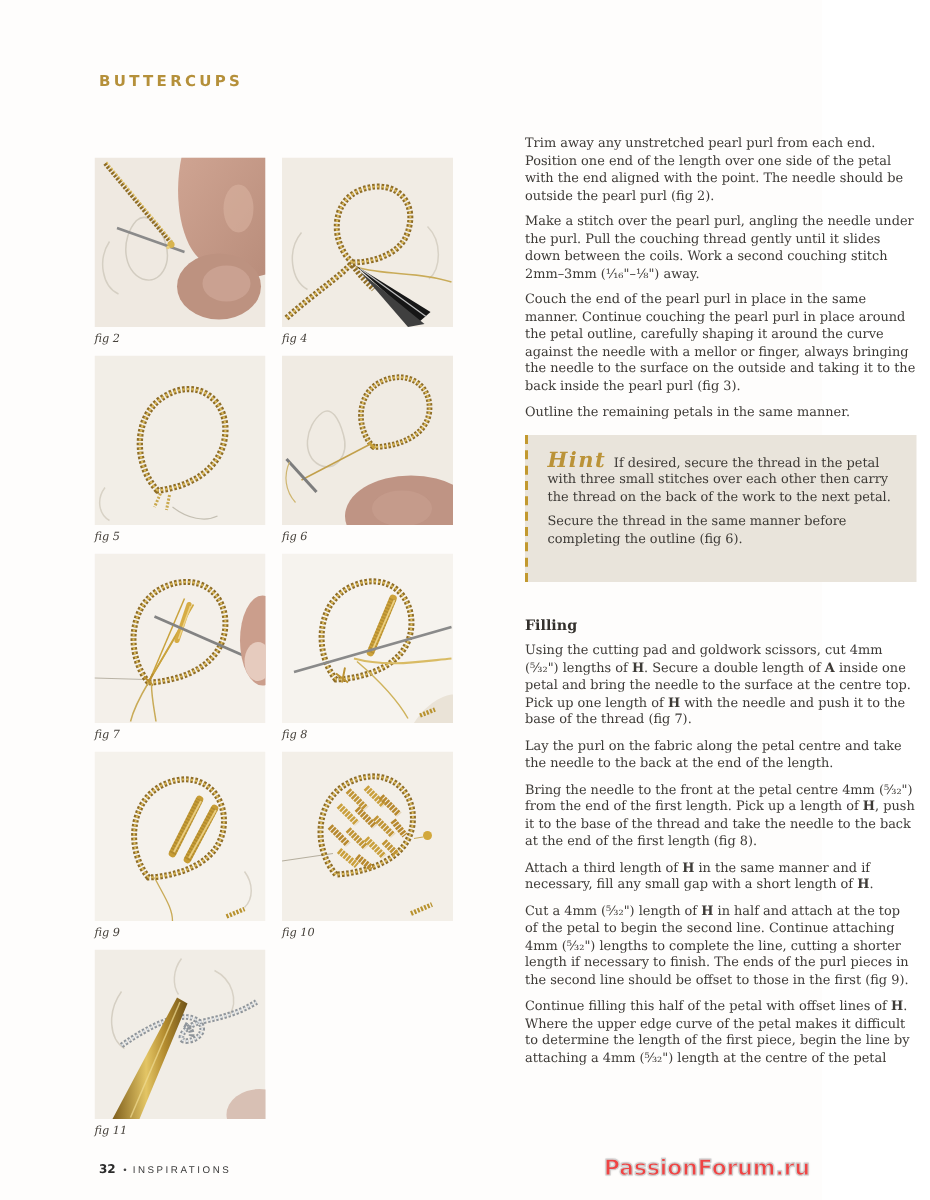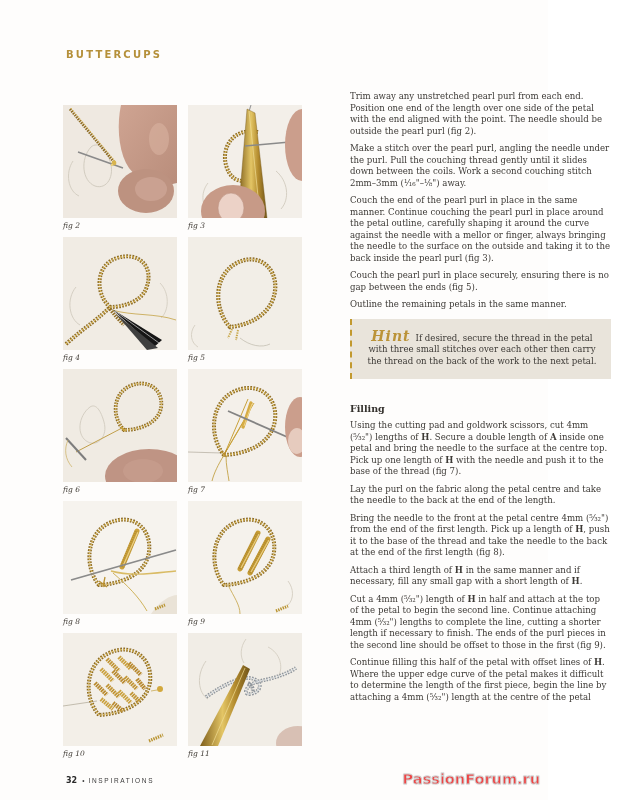--- a/index.html
+++ b/index.html
@@ -10,21 +10,21 @@
 
   .figures{position:absolute;left:63px;top:105px;width:239px;display:grid;grid-template-columns:114px 114px;column-gap:11px;}
   .fig{margin:0 16px 7px 0;}
   .ph{width:114px;height:113px;display:block;}
   .fig-label{font:italic 7.5px "DejaVu Serif",serif;color:#45403a;margin-top:3px;height:9px;}
 
   .text-col{position:absolute;left:318px;top:91px;width:261px;margin-left:32px;}
   .text-col p{margin:0 0 6px;font:8.6px/11.5px "DejaVu Serif",serif;color:#3d3a36;}
   .text-col p b{font-weight:bold;}
 
-  .hint-box{margin-top:8px;background:#e9e4db;border-left:2px dashed #c2992f;padding:9px 12px 12px 13px;text-align:center;}
+  .hint-box{margin-top:8px;background:#e9e4db;border-left:2px dashed #c2992f;padding:9px 12px 22px 13px;}
   .hint-box p{margin:0 0 5px;}
   .hint-box p:last-child{margin:0;}
   .hint-word{font:italic bold 14px "DejaVu Serif",serif;color:#bb9338;margin-right:5px;letter-spacing:1px;}
 
   .filling-heading{margin:24px 0 6px;font:bold 9.5px "DejaVu Serif",serif;color:#33302c;}
 
   .footer{position:absolute;left:66px;top:769px;color:#2b2b2b;}
   .pagenum{font:bold 8px "DejaVu Sans",sans-serif;}
   .bullet{font-size:6.5px;margin:0 4px 0 5px;color:#444;}
   .mag{font-size:6.5px;letter-spacing:1.7px;color:#3a3a3a;}
@@ -66,37 +66,20 @@
         <path d="M58,0 L114,0 L114,78 C94,84 72,76 63,58 C55,42 54,18 58,0 Z" fill="url(#skinGrad)"></path>
         <ellipse cx="96" cy="34" rx="10" ry="16" fill="#d8b2a0" opacity="0.6"></ellipse>
         <ellipse cx="83" cy="86" rx="28" ry="22" fill="#bd9280"></ellipse>
         <ellipse cx="88" cy="84" rx="16" ry="12" fill="#cda595" opacity="0.8"></ellipse>
         <circle cx="51" cy="58" r="2.4" fill="#d8b44e"></circle>
         <circle cx="49" cy="60" r="1.2" fill="#e8cf7f"></circle>
       </svg>
       <figcaption class="fig-label">fig 2</figcaption>
     </figure>
 
-    <figure class="fig">
-      <svg class="ph" viewBox="0 0 114 113">
-        <rect width="114" height="113" fill="#f3efe9"></rect>
-        <path d="M88,66 C100,76 102,94 93,104" fill="none" stroke="#d5cfc3" stroke-width="1"></path>
-        <path d="M20,78 C12,88 14,102 22,108" fill="none" stroke="#d8d2c6" stroke-width="1"></path>
-        <path d="M63,0 C58,12 62,22 69,28" fill="none" stroke="#9a9a9a" stroke-width="1.1"></path>
-        <path d="M70,27 C46,22 33,42 38,60 C41,72 50,78 57,75" fill="none" stroke="#8f6d26" stroke-width="4" stroke-dasharray="1.7 1.3"></path>
-        <path d="M70,27 C46,22 33,42 38,60 C41,72 50,78 57,75" fill="none" stroke="#d9b95c" stroke-width="1.3" stroke-dasharray="1.7 1.3"></path>
-        <polygon points="59,4 67,8 79,113 50,113" fill="url(#goldGrad)" stroke="#77591a" stroke-width="0.4"></polygon>
-        <line x1="61" y1="6" x2="72" y2="110" stroke="#f0dc94" stroke-width="1" opacity="0.7"></line>
-        <line x1="57" y1="41" x2="113" y2="36" stroke="#8a8a8a" stroke-width="1.5"></line>
-        <ellipse cx="114" cy="40" rx="17" ry="36" fill="#cb9e8c"></ellipse>
-        <ellipse cx="45" cy="106" rx="32" ry="26" fill="#c79a87"></ellipse>
-        <ellipse cx="43" cy="103" rx="13" ry="15" fill="#ecd2c7" stroke="#bc9281" stroke-width="0.6"></ellipse>
-      </svg>
-      <figcaption class="fig-label">fig 3</figcaption>
-    </figure>
 
     <figure class="fig">
       <svg class="ph" viewBox="0 0 114 113">
         <rect width="114" height="113" fill="#f1ece4"></rect>
         <path d="M13,50 C3,62 6,82 17,88" fill="none" stroke="#d5cfc3" stroke-width="1"></path>
         <path d="M97,46 C107,56 106,74 98,81" fill="none" stroke="#d8d2c6" stroke-width="1"></path>
         <path d="M3,107 C22,90 38,80 47,70" fill="none" stroke="#8f6d26" stroke-width="4" stroke-dasharray="1.7 1.3"></path>
         <path d="M3,107 C22,90 38,80 47,70" fill="none" stroke="#d9b95c" stroke-width="1.3" stroke-dasharray="1.7 1.3"></path>
         <path d="M47,70 C32,57 32,28 54,21 C76,14 92,30 83,52 C77,66 58,70 47,70" fill="none" stroke="#8f6d26" stroke-width="4" stroke-dasharray="1.7 1.3"></path>
         <path d="M47,70 C32,57 32,28 54,21 C76,14 92,30 83,52 C77,66 58,70 47,70" fill="none" stroke="#d9b95c" stroke-width="1.3" stroke-dasharray="1.7 1.3"></path>
@@ -238,25 +221,25 @@
       </svg>
       <figcaption class="fig-label">fig 11</figcaption>
     </figure>
 
   </div>
 
   <div class="text-col">
     <p>Trim away any unstretched pearl purl from each end. Position one end of the length over one side of the petal with the end aligned with the point. The needle should be outside the pearl purl (fig 2).</p>
     <p>Make a stitch over the pearl purl, angling the needle under the purl. Pull the couching thread gently until it slides down between the coils. Work a second couching stitch 2mm–3mm (¹⁄₁₆"–⅛") away.</p>
     <p>Couch the end of the pearl purl in place in the same manner. Continue couching the pearl purl in place around the petal outline, carefully shaping it around the curve against the needle with a mellor or finger, always bringing the needle to the surface on the outside and taking it to the back inside the pearl purl (fig 3).</p>
-    <p>Couch the pearl purl in place securely, ensuring there is no gap between the ends (fig 5).</p>
     <p>Outline the remaining petals in the same manner.</p>
 
     <div class="hint-box">
       <p><span class="hint-word">Hint</span><span>If desired, secure the thread in the petal with three small stitches over each other then carry the thread on the back of the work to the next petal.</span></p>
+      <p>Secure the thread in the same manner before completing the outline (fig 6).</p>
     </div>
 
     <h3 class="filling-heading">Filling</h3>
     <p>Using the cutting pad and goldwork scissors, cut 4mm (⁵⁄₃₂") lengths of <b>H</b>. Secure a double length of <b>A</b> inside one petal and bring the needle to the surface at the centre top. Pick up one length of <b>H</b> with the needle and push it to the base of the thread (fig 7).</p>
     <p>Lay the purl on the fabric along the petal centre and take the needle to the back at the end of the length.</p>
     <p>Bring the needle to the front at the petal centre 4mm (⁵⁄₃₂") from the end of the first length. Pick up a length of <b>H</b>, push it to the base of the thread and take the needle to the back at the end of the first length (fig 8).</p>
     <p>Attach a third length of <b>H</b> in the same manner and if necessary, fill any small gap with a short length of <b>H</b>.</p>
     <p>Cut a 4mm (⁵⁄₃₂") length of <b>H</b> in half and attach at the top of the petal to begin the second line. Continue attaching 4mm (⁵⁄₃₂") lengths to complete the line, cutting a shorter length if necessary to finish. The ends of the purl pieces in the second line should be offset to those in the first (fig 9).</p>
     <p>Continue filling this half of the petal with offset lines of <b>H</b>. Where the upper edge curve of the petal makes it difficult to determine the length of the first piece, begin the line by attaching a 4mm (⁵⁄₃₂") length at the centre of the petal</p>
   </div>

